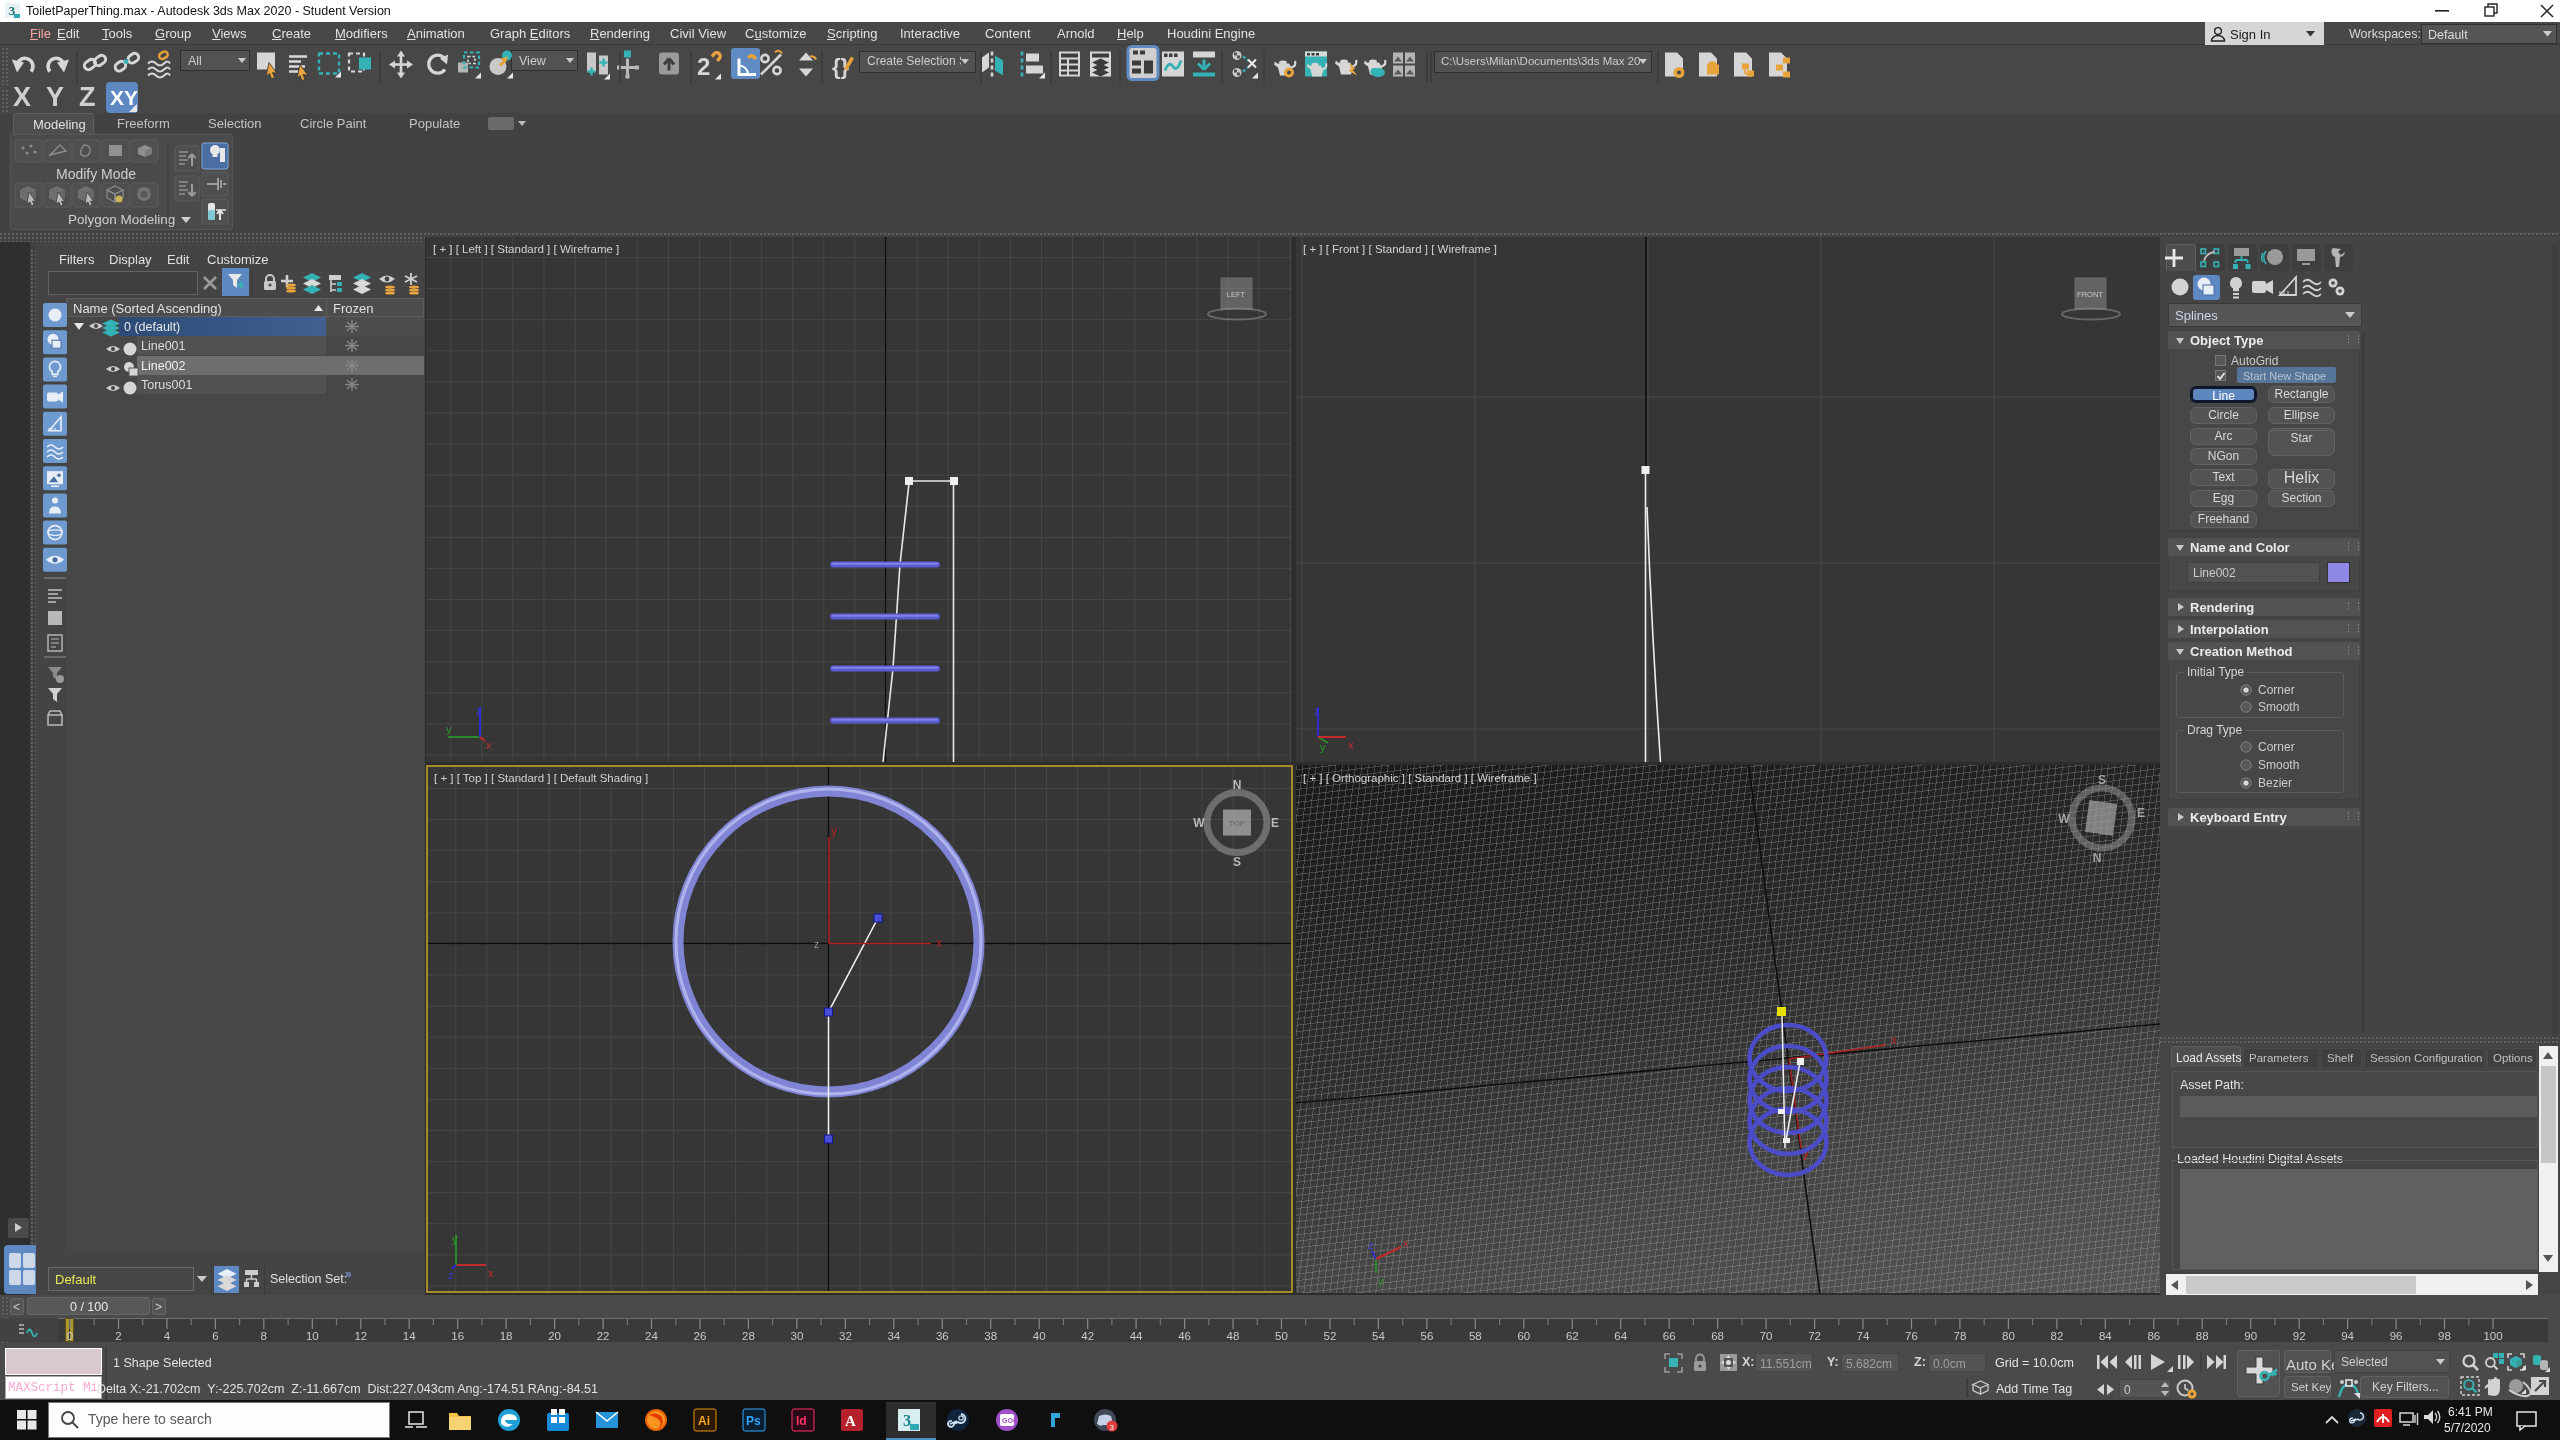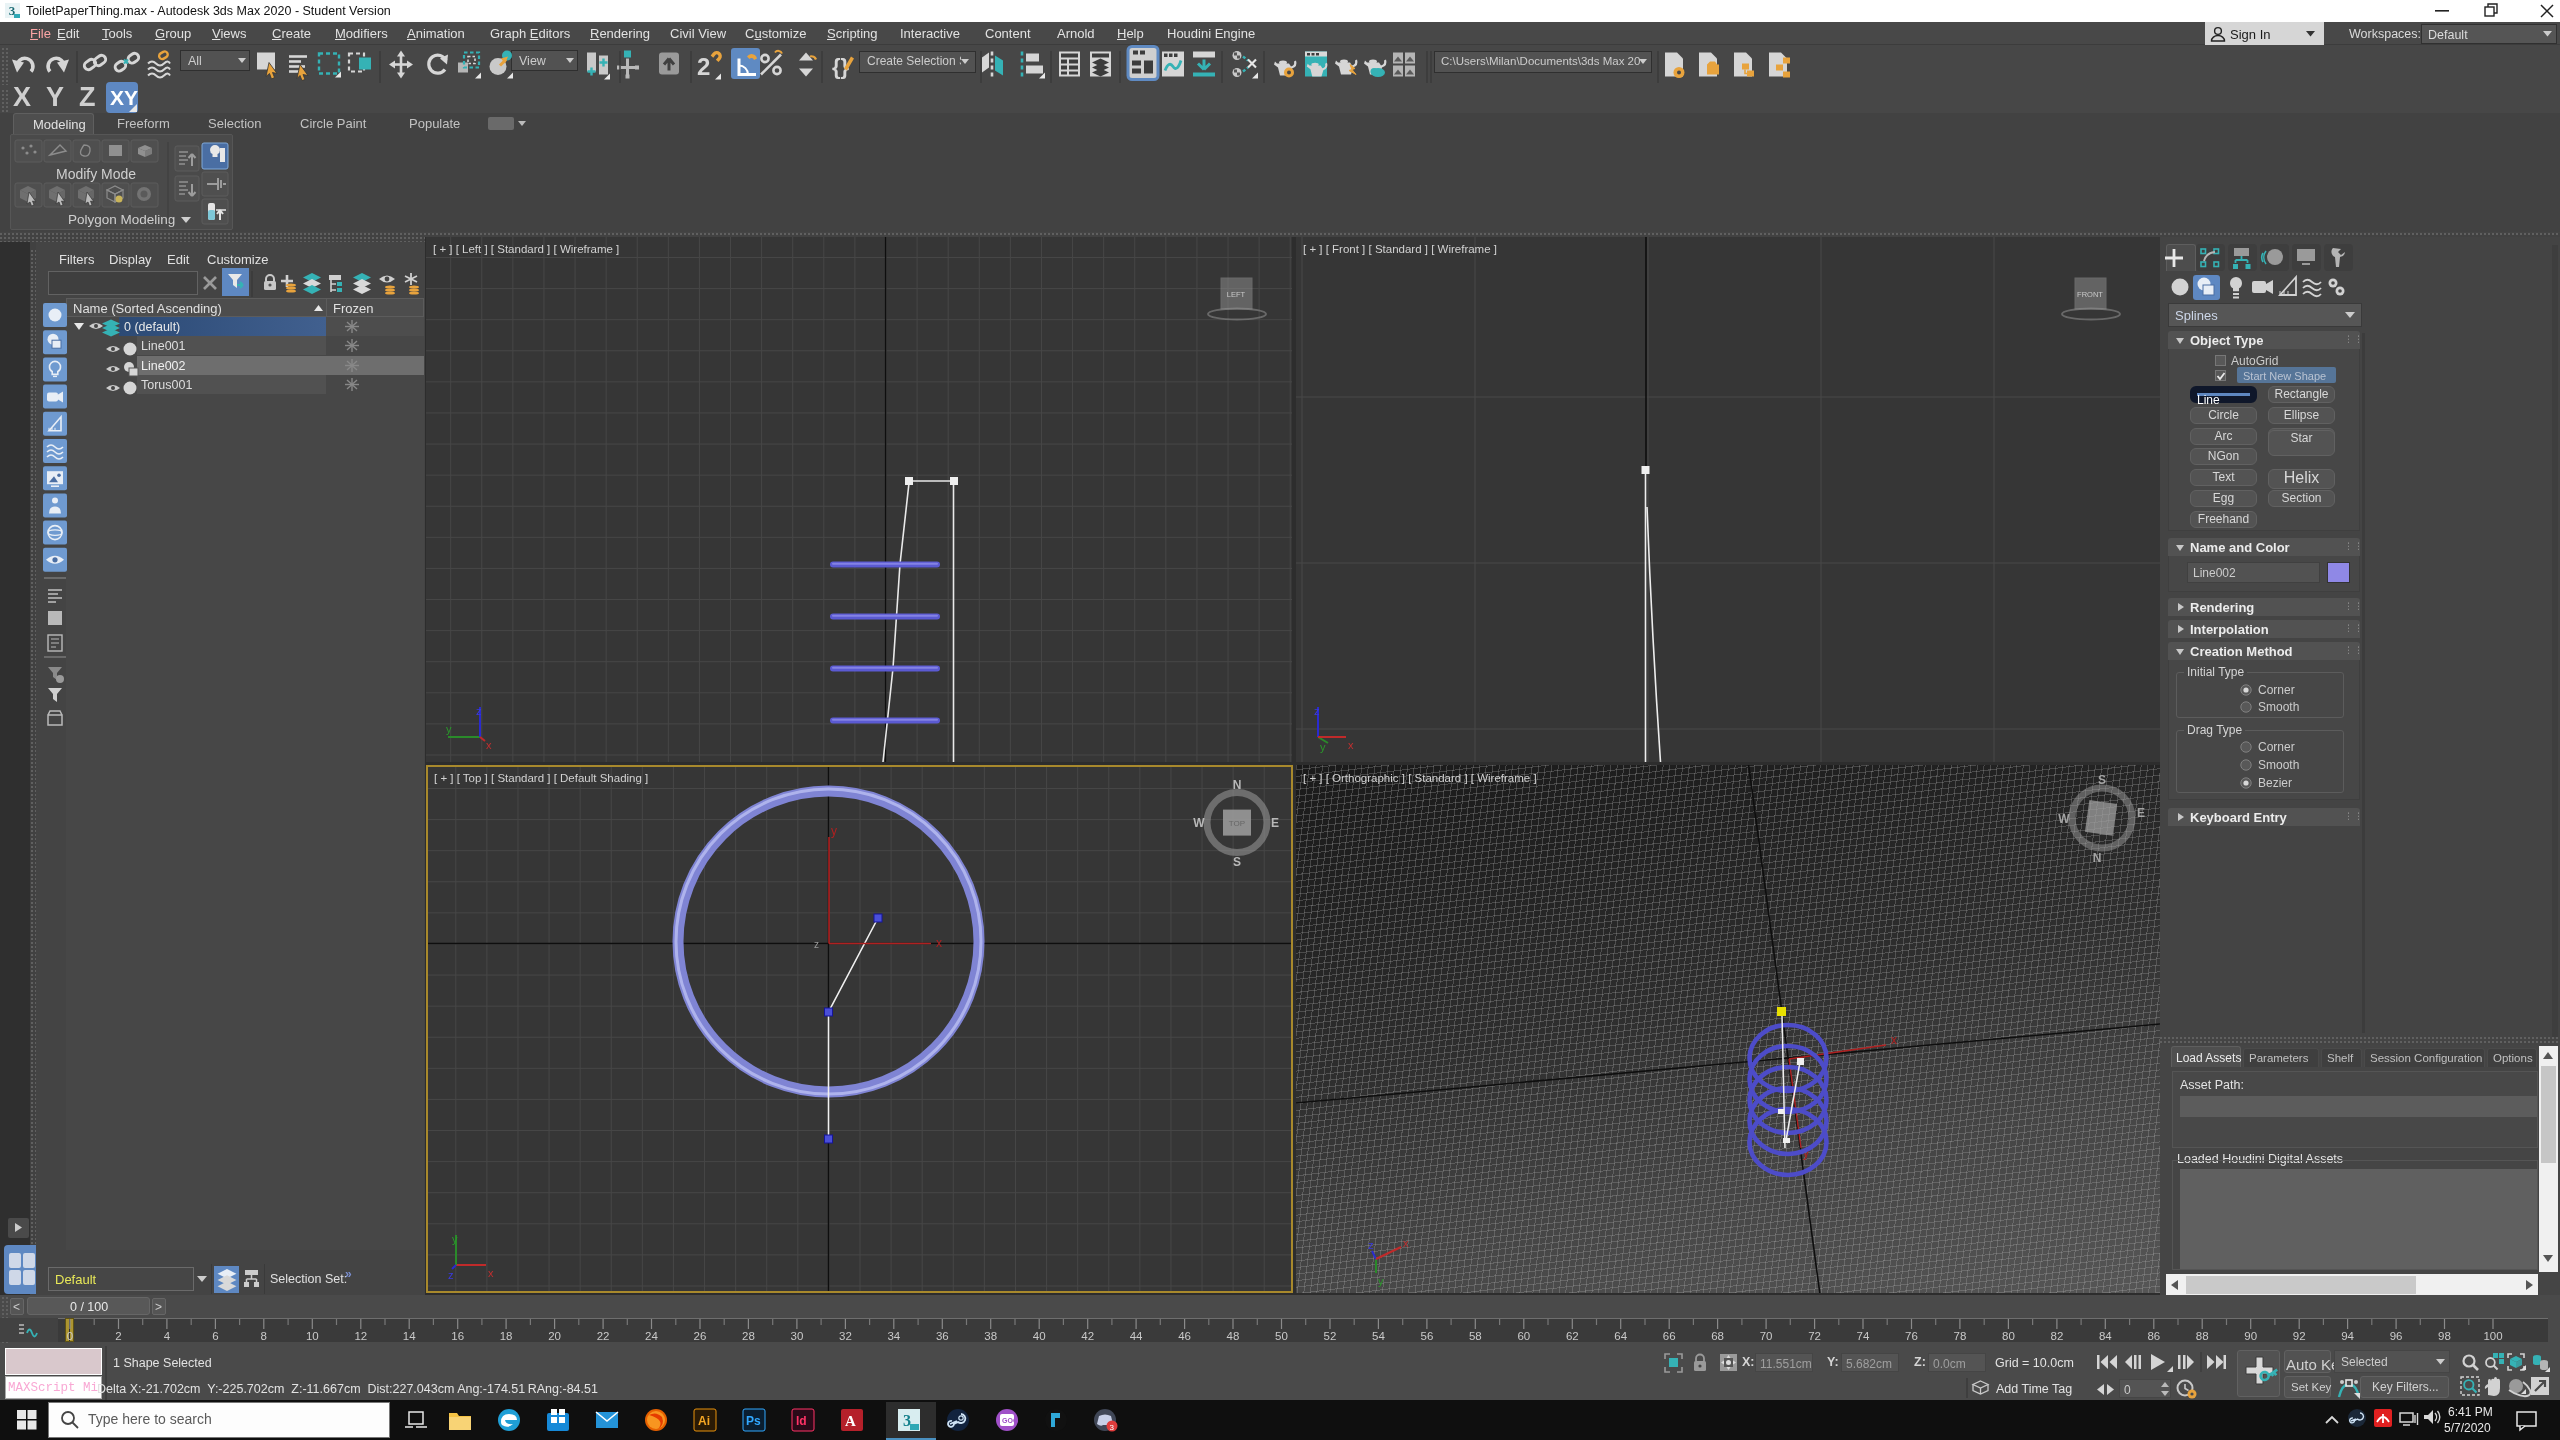--- a/index.html
+++ b/index.html
@@ -1088,21 +1088,21 @@
 <div class="t" style="left:2344px;top:334px;font-size:9px;color:#9a9a9a;letter-spacing:1px">⋮⋮</div>
 <div class="a" style="left:2168px;top:349px;width:192px;height:182px;background:#474747;border:1px solid #3f3f3f;border-top:none"></div>
 <div class="a" style="left:2215px;top:355px;width:11px;height:11px;background:#585858;border:1px solid #777"></div>
 <div class="t" style="left:2231px;top:354px;font-size:12px;color:#ccc">AutoGrid</div>
 <div class="a" style="left:2215px;top:370px;width:11px;height:11px;background:#585858;border:1px solid #777"></div>
 <svg class="a" style="left:2216px;top:371px" width="10" height="10">
       <path d="M1.5 5 l2.5 3 l4.5 -6" stroke="#e8e8e8" stroke-width="1.8" fill="none"></path>
     </svg>
 <div class="a" style="left:2237px;top:367px;width:99px;height:16px;background:#567598;border-radius:2px"></div>
 <div class="t" style="left:2243px;top:370px;font-size:11px;color:#b9c3d2">Start New Shape</div>
-<div class="a" style="left:2190px;top:386px;width:67px;height:17px;background:#5e87c0;border:7px solid #0f172a;border-radius:6px;text-align:left;font-size:12px;color:#fff;line-height:15px">Line</div>
+<div class="a" style="left:2190px;top:386px;width:67px;height:17px;background:#5e87c0;border:3px solid #0f172a;border-radius:6px;text-align:center;font-size:12px;color:#fff;line-height:15px">Line</div>
 <div class="btn" style="left:2268px;top:386px;width:67px;height:17px;font-size:12px;line-height:15px">Rectangle</div>
 <div class="btn" style="left:2190px;top:406.8px;width:67px;height:17px;font-size:12px;line-height:15px">Circle</div>
 <div class="btn" style="left:2268px;top:406.8px;width:67px;height:17px;font-size:12px;line-height:15px">Ellipse</div>
 <div class="btn" style="left:2190px;top:427.6px;width:67px;height:17px;font-size:12px;line-height:15px">Arc</div>
 <div class="btn" style="left:2268px;top:427.6px;width:67px;height:17px;font-size:12px;line-height:15px">Donut</div>
 <div class="btn" style="left:2190px;top:448.40000000000003px;width:67px;height:17px;font-size:12px;line-height:15px">NGon</div>
 <div class="btn" style="left:2268px;top:430px;width:67px;height:26px;font-size:12px;line-height:15px">Star</div>
 <div class="btn" style="left:2190px;top:469.20000000000005px;width:67px;height:17px;font-size:12px;line-height:15px">Text</div>
 <div class="btn" style="left:2268px;top:469.20000000000005px;width:67px;height:20px;font-size:16px;line-height:15px">Helix</div>
 <div class="btn" style="left:2190px;top:490.00000000000006px;width:67px;height:17px;font-size:12px;line-height:15px">Egg</div>

